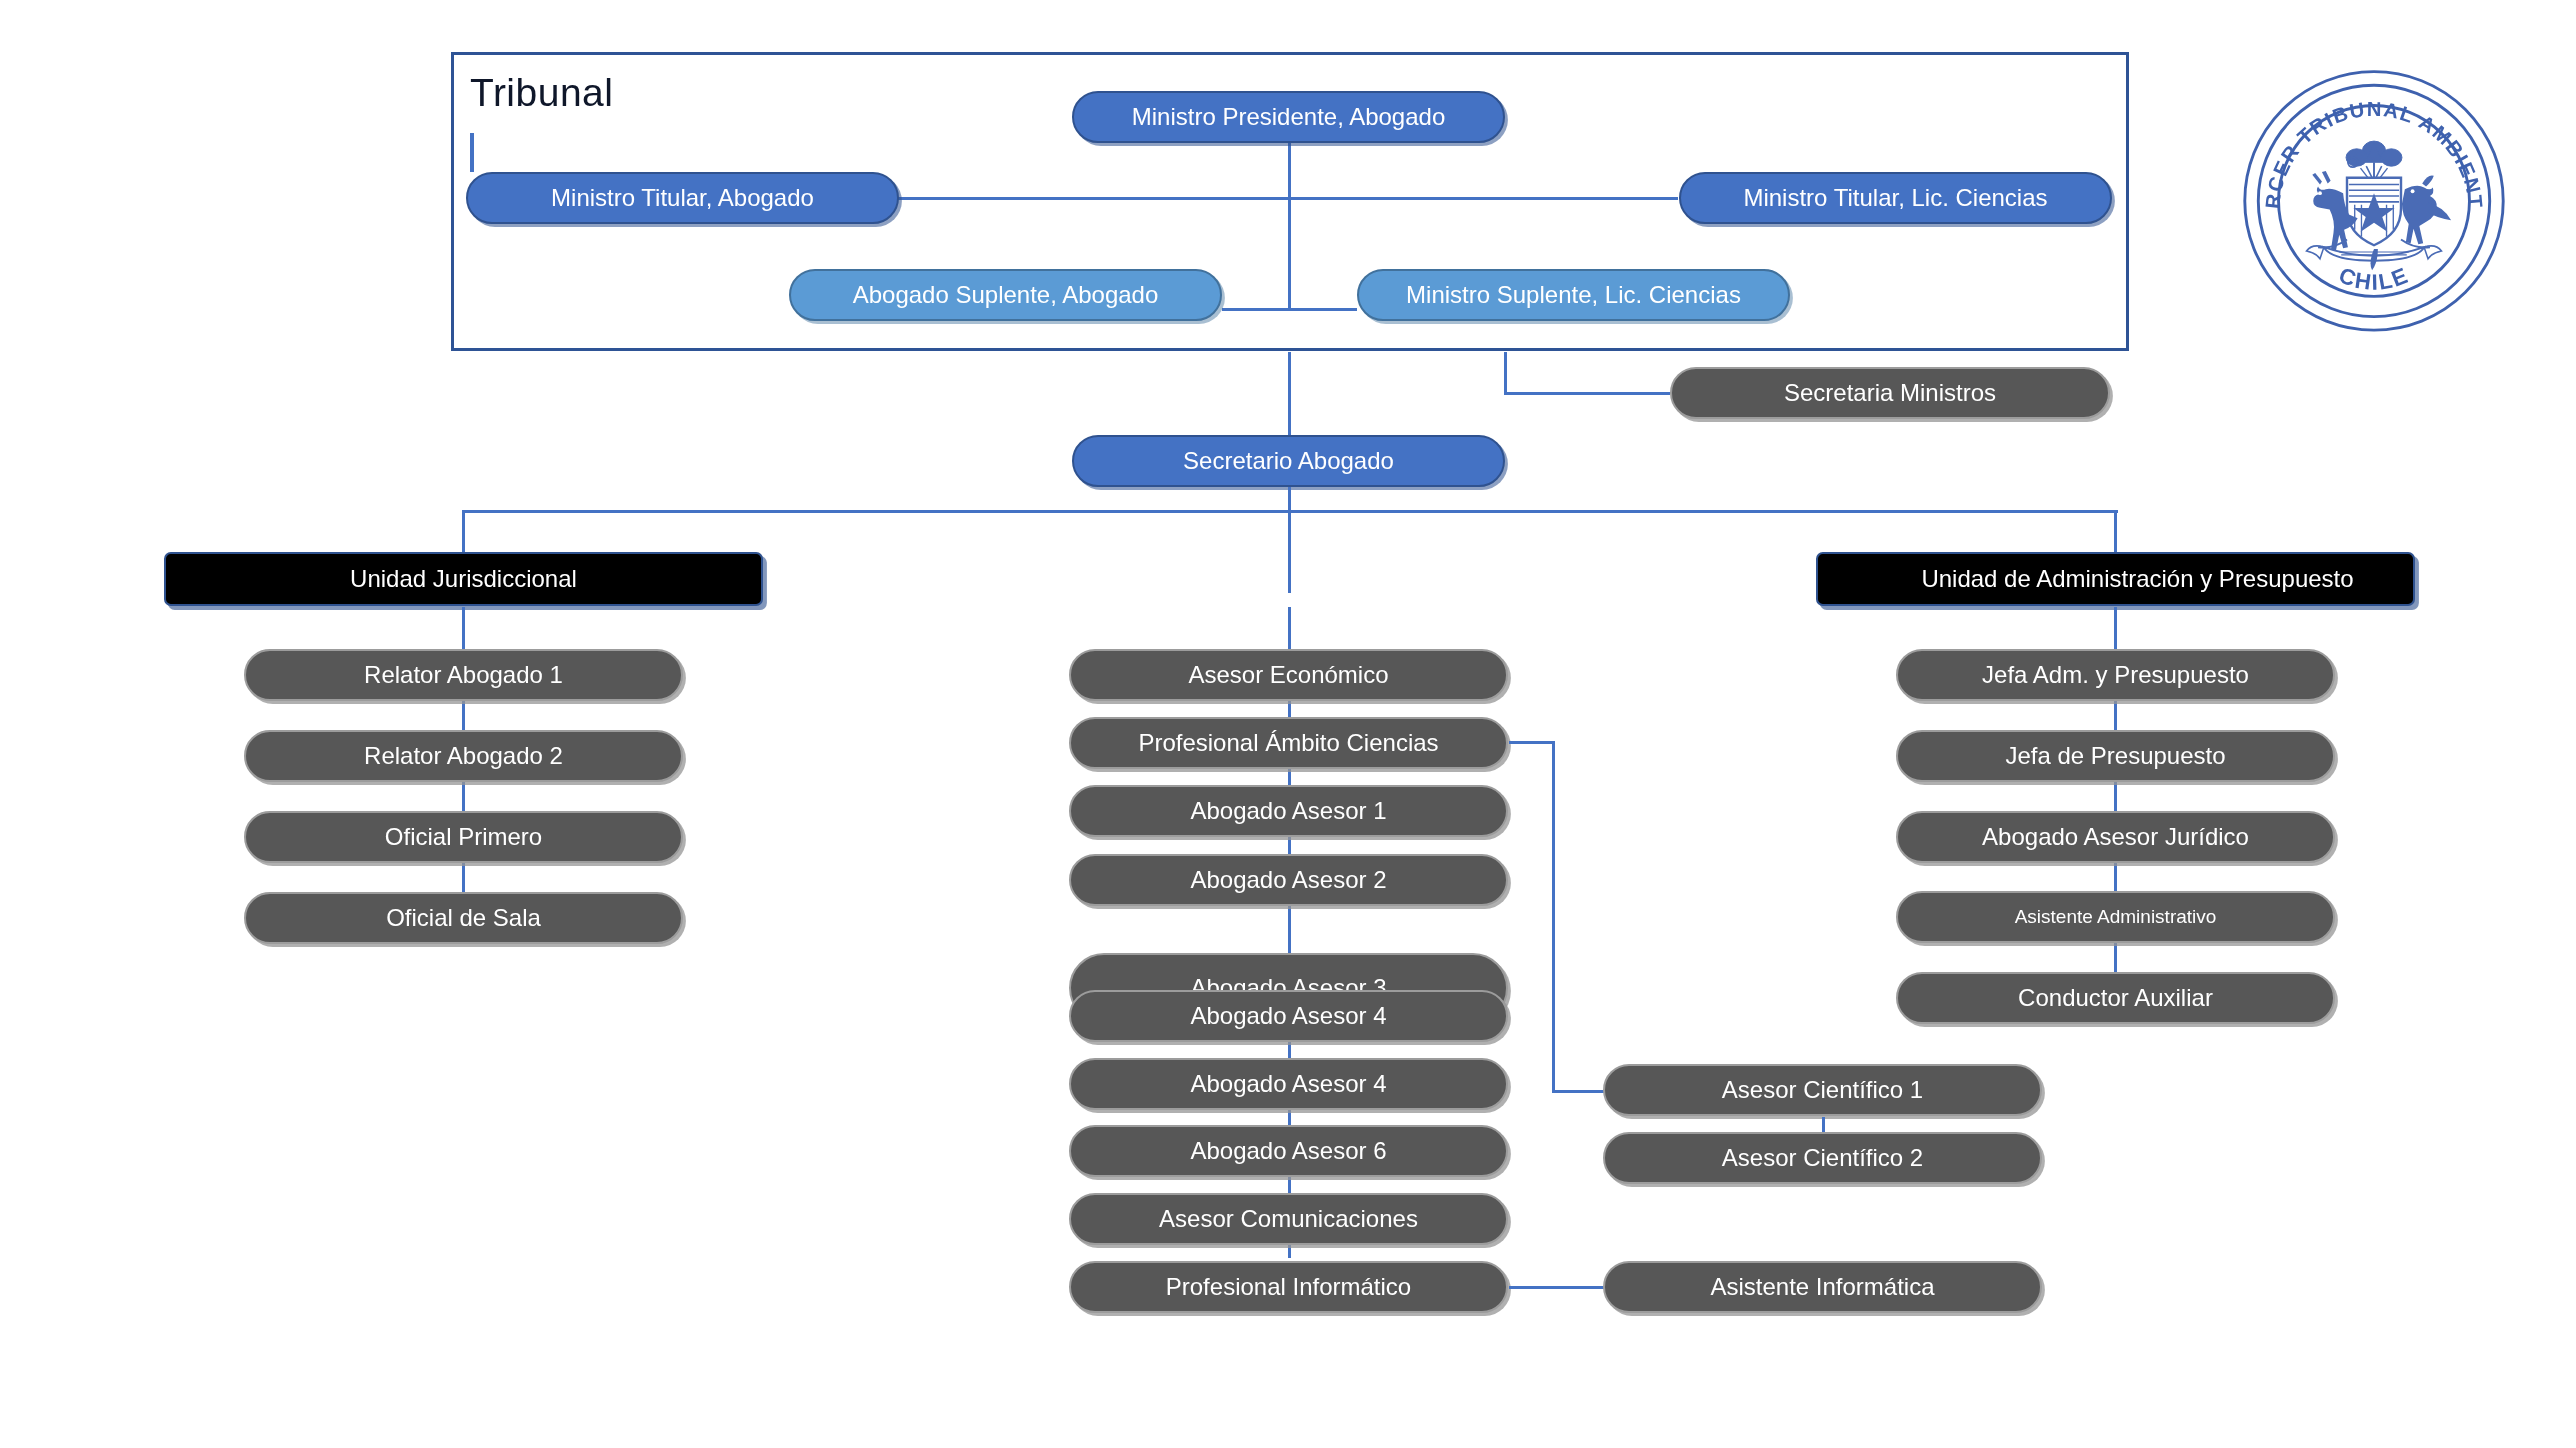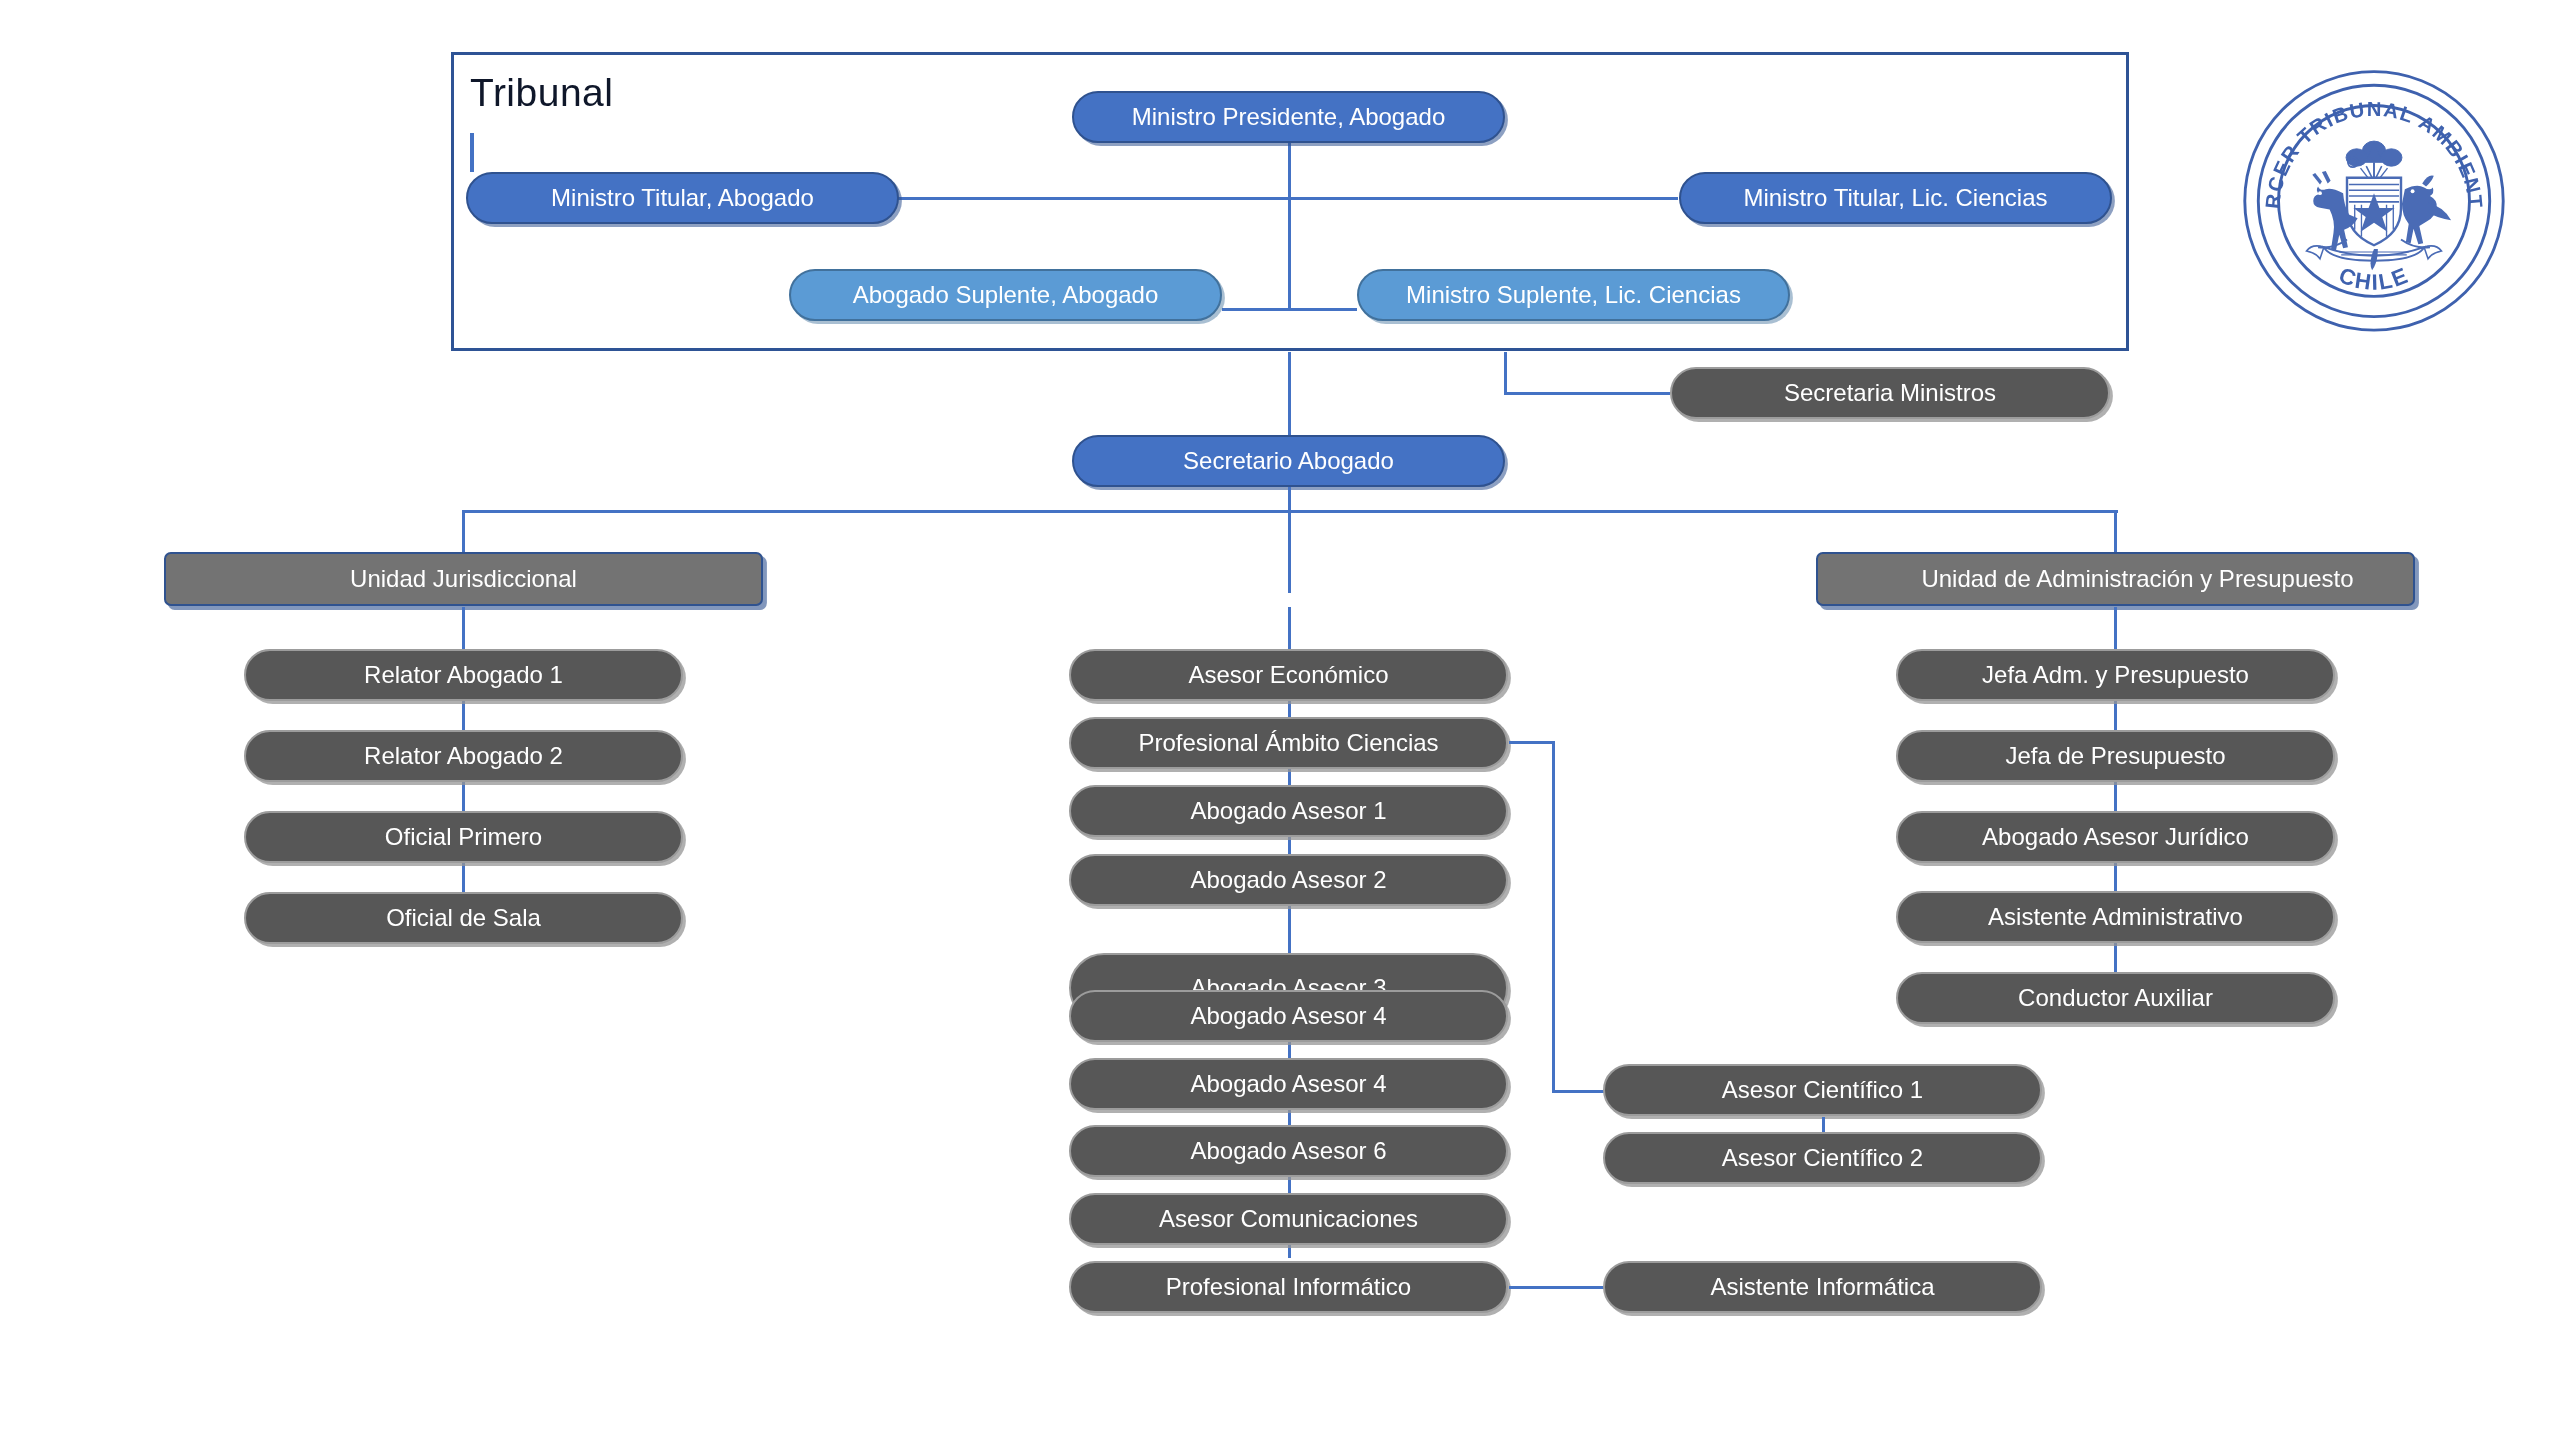--- a/index.html
+++ b/index.html
@@ -62,21 +62,21 @@
     background:#5B9BD5;
     border:2.9px solid #41719C;
     box-shadow:2.9px 2.9px 0 0 rgba(65,113,156,.45);
   }
   .gray{
     background:#575757;
     border:2.9px solid #9C9C9C;
     box-shadow:2.9px 2.9px 0 0 rgba(150,150,150,.75);
   }
   .unit{
-    background:#737373;
+    background:#000000;
     border:2.9px solid #2F528F;
     box-shadow:3.9px 3.9px 0 0 rgba(47,82,143,.6);
   }
 
   
   #seal{position:absolute;}
 </style>
 </head>
 <body>
 
@@ -213,21 +213,21 @@
 
   <div class="node pill gray" style="left:1896px;top:649px;width:439px;height:52px;font-size:24px;">
     <span class="lbl">Jefa Adm. y Presupuesto</span>
   </div>
   <div class="node pill gray" style="left:1896px;top:730px;width:439px;height:52px;font-size:24px;">
     <span class="lbl">Jefa de Presupuesto</span>
   </div>
   <div class="node pill gray" style="left:1896px;top:811px;width:439px;height:52px;font-size:24px;">
     <span class="lbl">Abogado Asesor Jurídico</span>
   </div>
-  <div class="node pill gray" style="left:1896px;top:891px;width:439px;height:52px;font-size:24px;">
+  <div class="node pill gray" style="left:1896px;top:891px;width:439px;height:52px;font-size:19px;">
     <span class="lbl">Asistente Administrativo</span>
   </div>
   <div class="node pill gray" style="left:1896px;top:972px;width:439px;height:52px;font-size:24px;">
     <span class="lbl">Conductor Auxiliar</span>
   </div>
 
   <div id="seal" style="left:2239px;top:58px;width:270px;height:280px;">
     <svg viewBox="0 0 280 290" width="270" height="280" aria-hidden="true">
       <defs>
         <path id="sealArcTop" d="M 42,158 A 98,98 0 0 1 238,158" fill="none"></path>

